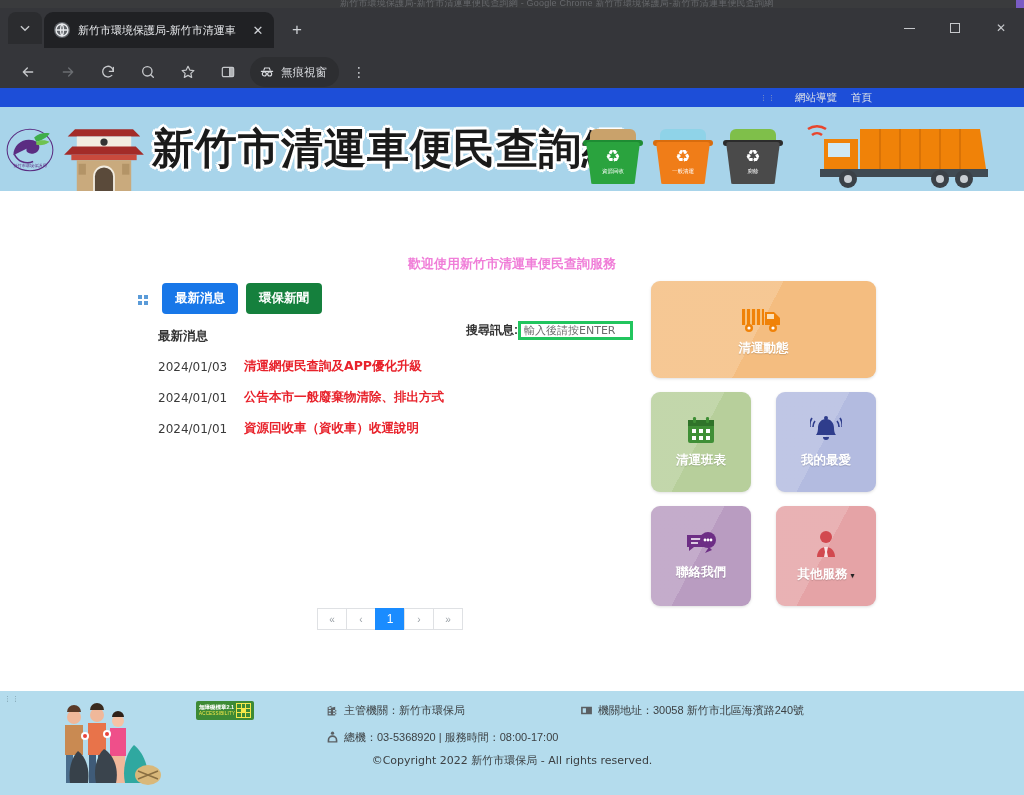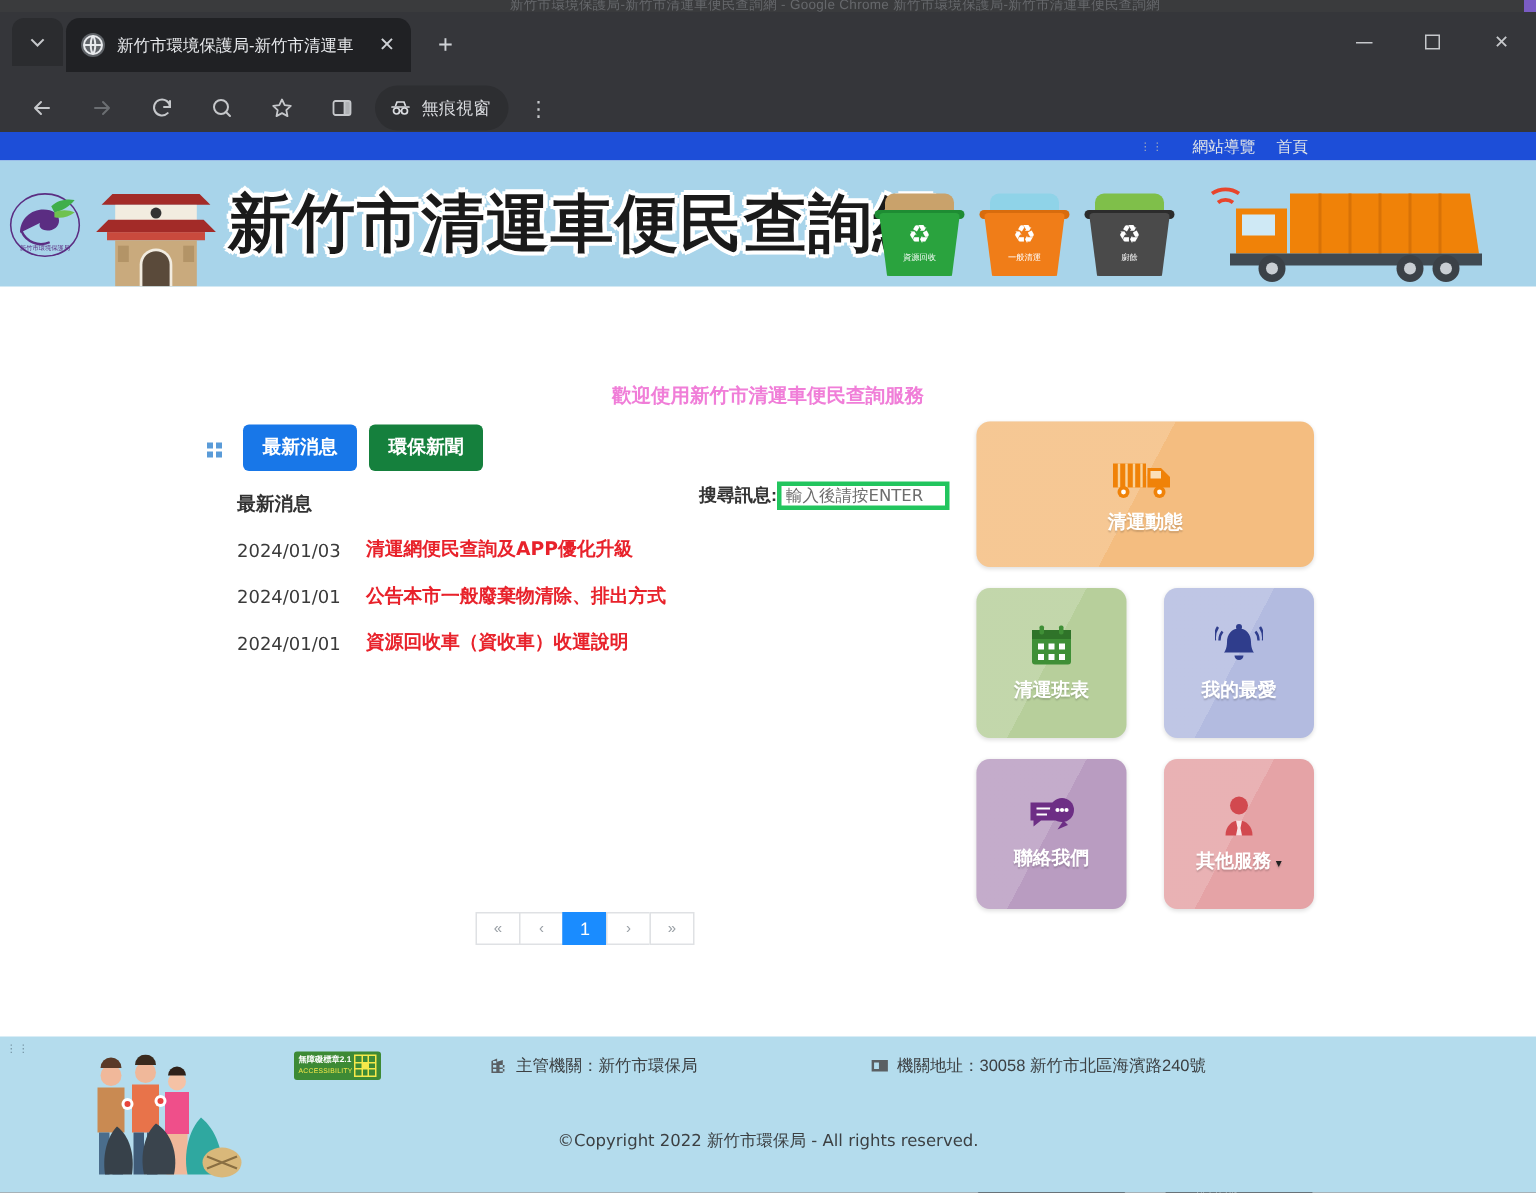--- a/index.html
+++ b/index.html
@@ -714,20 +714,29 @@
           <div class="f-cell">
             <span class="f-ico">
               <svg viewBox="0 0 24 24" fill="currentColor">
                   <path d="M2 5h20v14H2zm3 3v8h6V8zm8 1h6v1.6h-6zm0 3h6v1.6h-6zm0 3h6v1.6h-6z"></path>
                 </svg>
             </span>
             <span>機關地址：30058 新竹市北區海濱路240號</span>
           </div>
         </div>
         <div class="f-line">
+          <div class="f-cell c1">
+            <span class="f-ico">
+              <svg viewBox="0 0 24 24" fill="currentColor">
+                  <circle cx="12" cy="4" r="3"></circle>
+                  <path d="M3 21v-4a9 9 0 0118 0v4zm3-2h12v-2a6 6 0 00-12 0z"></path>
+                </svg>
+            </span>
+            <span>總機：03-5368920 | 服務時間：08:00-17:00</span>
+          </div>
         </div>
       </div>
 
       <div class="copyright">©Copyright 2022 新竹市環保局 - All rights reserved.</div>
     </div>
 
   </div>
 </div>
 
 </body></html>

